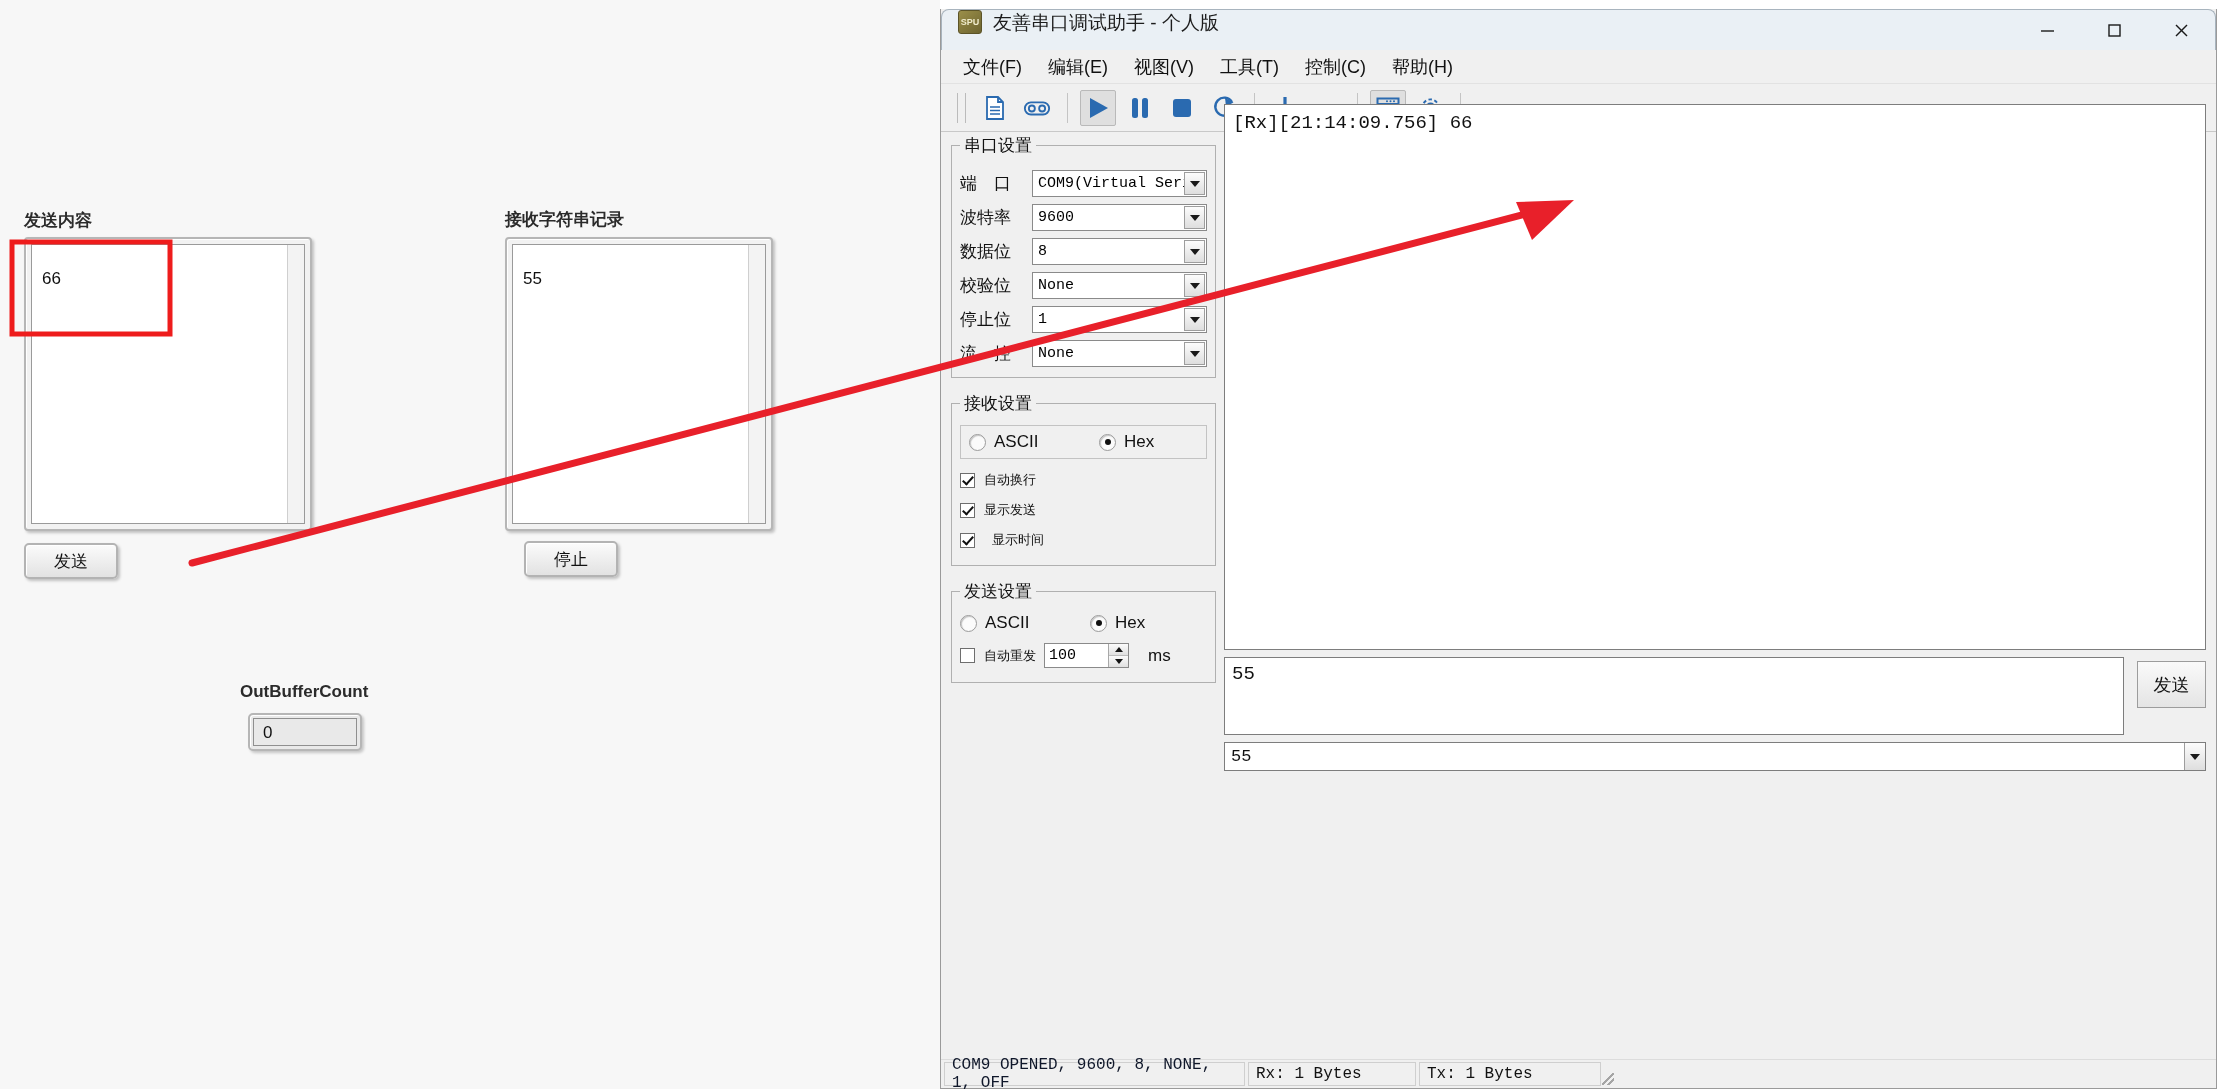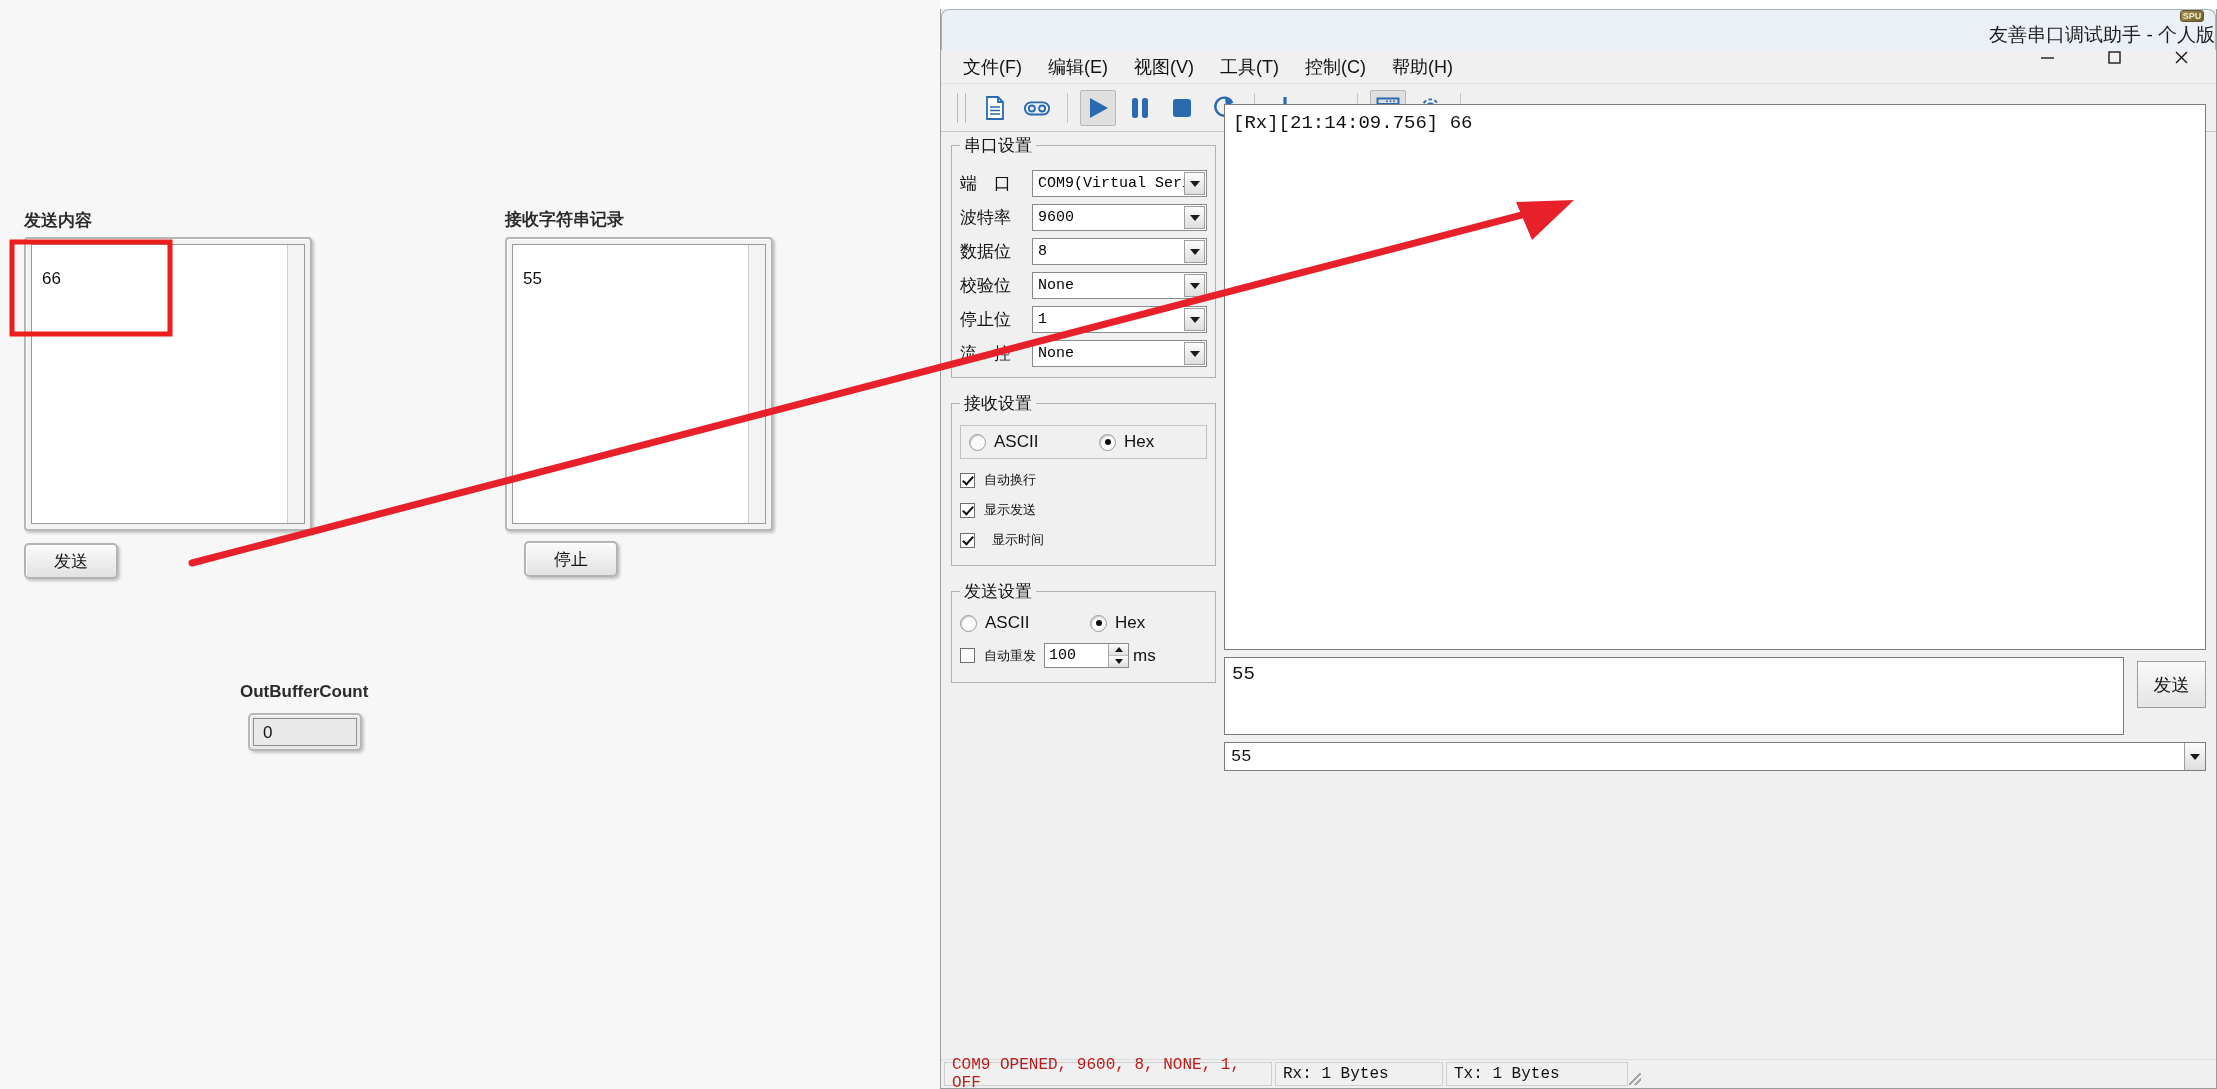--- a/index.html
+++ b/index.html
@@ -72,23 +72,22 @@
     background:#f0f0f0;
     border:1px solid #9a9a9a;
     border-top:none;
     box-sizing:border-box;
     font-family:"Liberation Sans",sans-serif;
   }
   #titlebar{
     height:41px;background:#eaf0f5;
     border:1px solid #a8b4be;border-bottom:none;
     border-top-left-radius:8px;border-top-right-radius:8px;
-    display:flex;align-items:flex-end;box-sizing:border-box;
+    display:flex;align-items:flex-start;box-sizing:border-box;
     position:relative;
-    flex-direction:column;
   }
   #titlebar .tb-icon{
     width:22px;height:22px;margin-left:16px;margin-right:11px;
     background:linear-gradient(140deg,#9b8f49,#6d6430);
     border:1px solid #5c5428;border-radius:3px;
     display:flex;align-items:center;justify-content:center;
     font-size:9px;color:#f0eccc;font-weight:bold;
     font-family:"Liberation Sans",sans-serif;
   }
   #titlebar .tb-title{font-size:19px;color:#1c1c1c;}
@@ -150,21 +149,21 @@
   .chk .box{
     width:15px;height:15px;background:#fff;border:1px solid #6e6e6e;
     margin-right:9px;flex:none;position:relative;box-sizing:border-box;
   }
   .chk.on .box:after{
     content:"";position:absolute;left:4px;top:0px;width:4px;height:9px;
     border:solid #101010;border-width:0 2px 2px 0;transform:rotate(42deg);
   }
 
   .spin{display:flex;align-items:center;height:25px;border:1px solid #8a8a8a;background:#fff;
-        width:85px;box-sizing:border-box;margin:0 4px 0 8px;}
+        width:85px;box-sizing:border-box;margin:0 19px 0 8px;}
   .spin .sv{flex:1;font-family:"Liberation Mono",monospace;font-size:15px;color:#000;padding-left:4px;}
   .spin .btns{width:19px;height:100%;display:flex;flex-direction:column;border-left:1px solid #a8a8a8;}
   .spin .btns div{flex:1;display:flex;align-items:center;justify-content:center;
                   background:linear-gradient(#fcfcfc,#e0e0e0);}
   .spin .btns div:first-child{border-bottom:1px solid #bdbdbd;}
   .sp-up:after{content:"";border-left:4px solid transparent;border-right:4px solid transparent;border-bottom:5px solid #141414;}
   .sp-dn:after{content:"";border-left:4px solid transparent;border-right:4px solid transparent;border-top:5px solid #141414;}
 
   
   #terminal{
@@ -203,21 +202,21 @@
   #statusbar{
     position:absolute;left:0;bottom:0;width:100%;height:29px;
     background:#f0f0f0;display:flex;align-items:stretch;box-sizing:border-box;
     border-top:1px solid #dcdcdc;
   }
   .sb-cell{
     border:1px solid #cfcfcf;margin:2px 0 2px 3px;display:flex;align-items:center;
     padding:0 7px;font-family:"Liberation Mono","DejaVu Sans Mono",monospace;font-size:16px;
     box-sizing:border-box;
   }
-  #sb-conn{color:#b91c1c;width:328px;}
+  #sb-conn{color:#0f172a;width:301px;}
   #sb-rx{color:#111;width:168px;}
   #sb-tx{color:#111;width:182px;}
   #sb-mark{flex:1;margin-right:3px;justify-content:flex-end;color:#b9b9b9;
            font-family:"Liberation Sans",sans-serif;font-size:16px;}
   #sb-grip{width:16px;position:relative;}
   #sb-grip:after{
     content:"";position:absolute;right:3px;bottom:3px;width:12px;height:12px;
     background:
       linear-gradient(135deg,transparent 45%,#a5a5a5 45%,#a5a5a5 55%,transparent 55%),
       linear-gradient(135deg,transparent 70%,#a5a5a5 70%,#a5a5a5 80%,transparent 80%);

